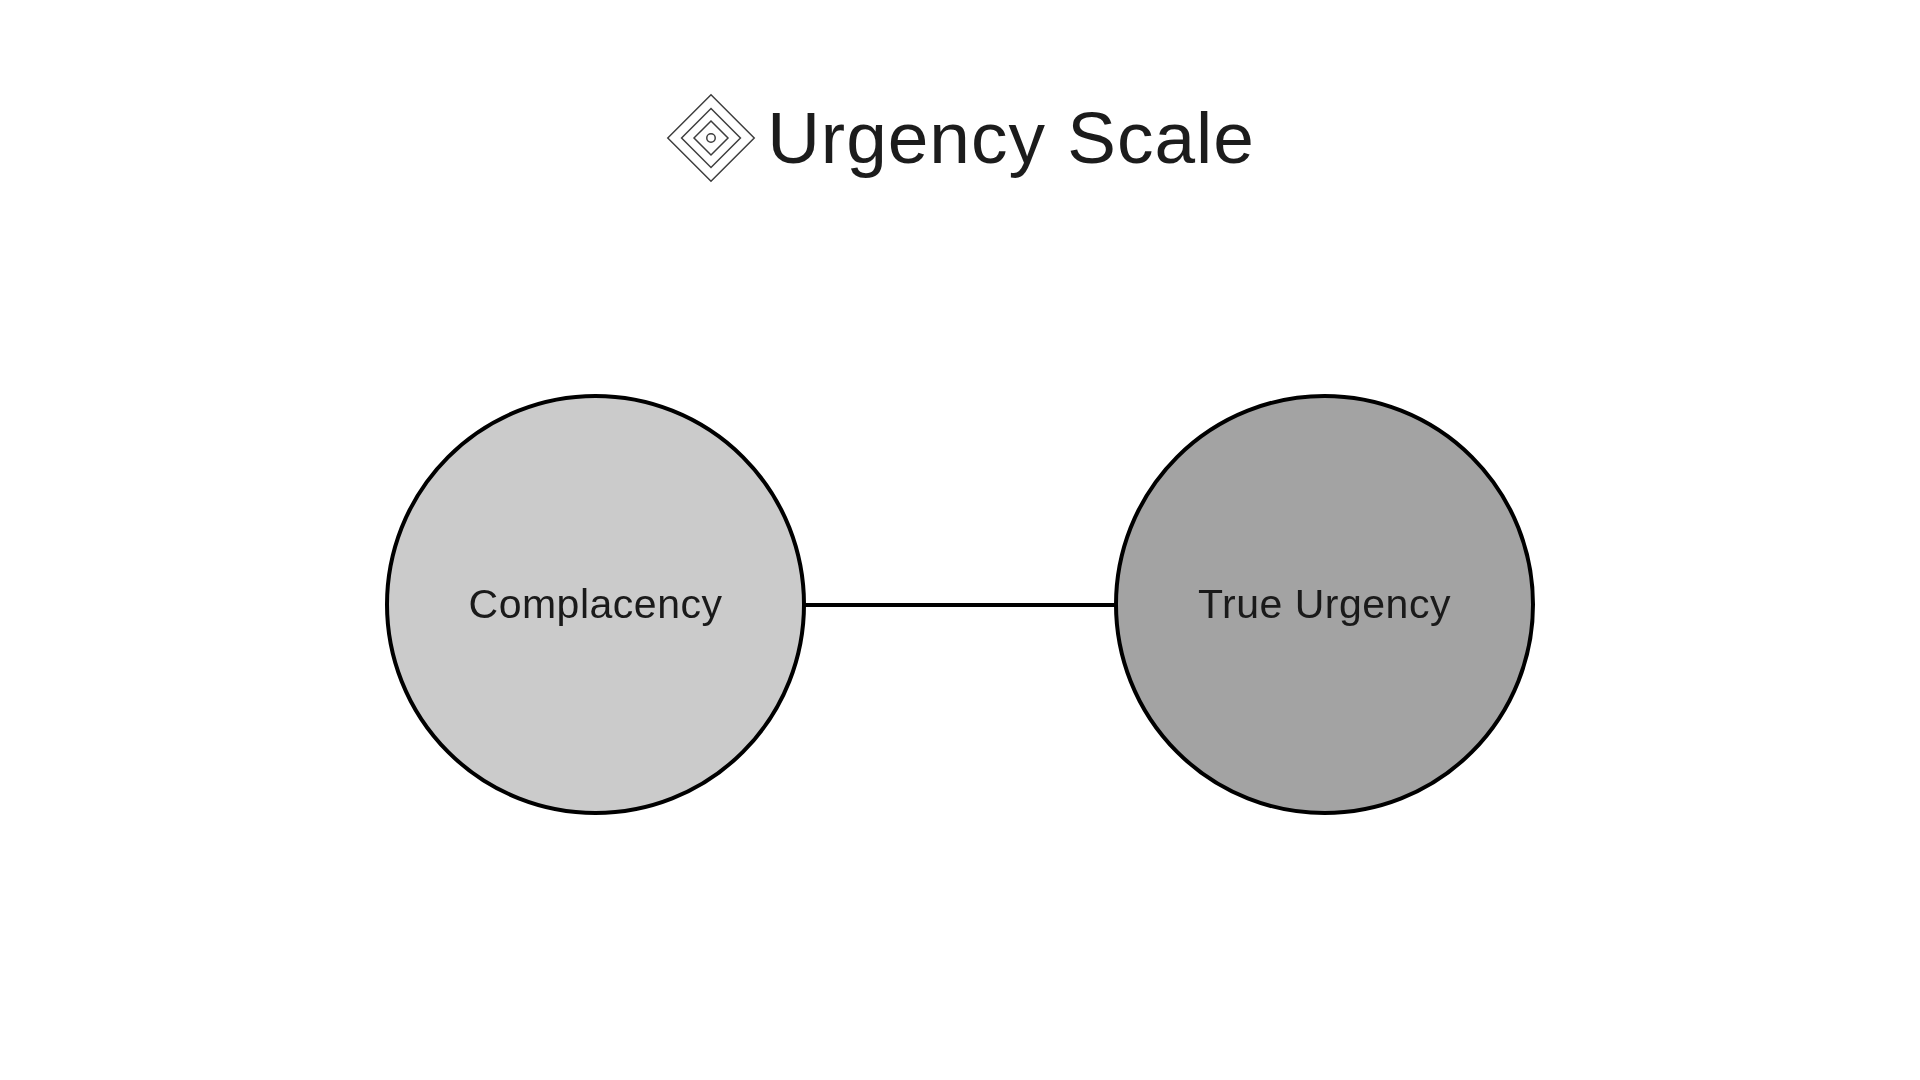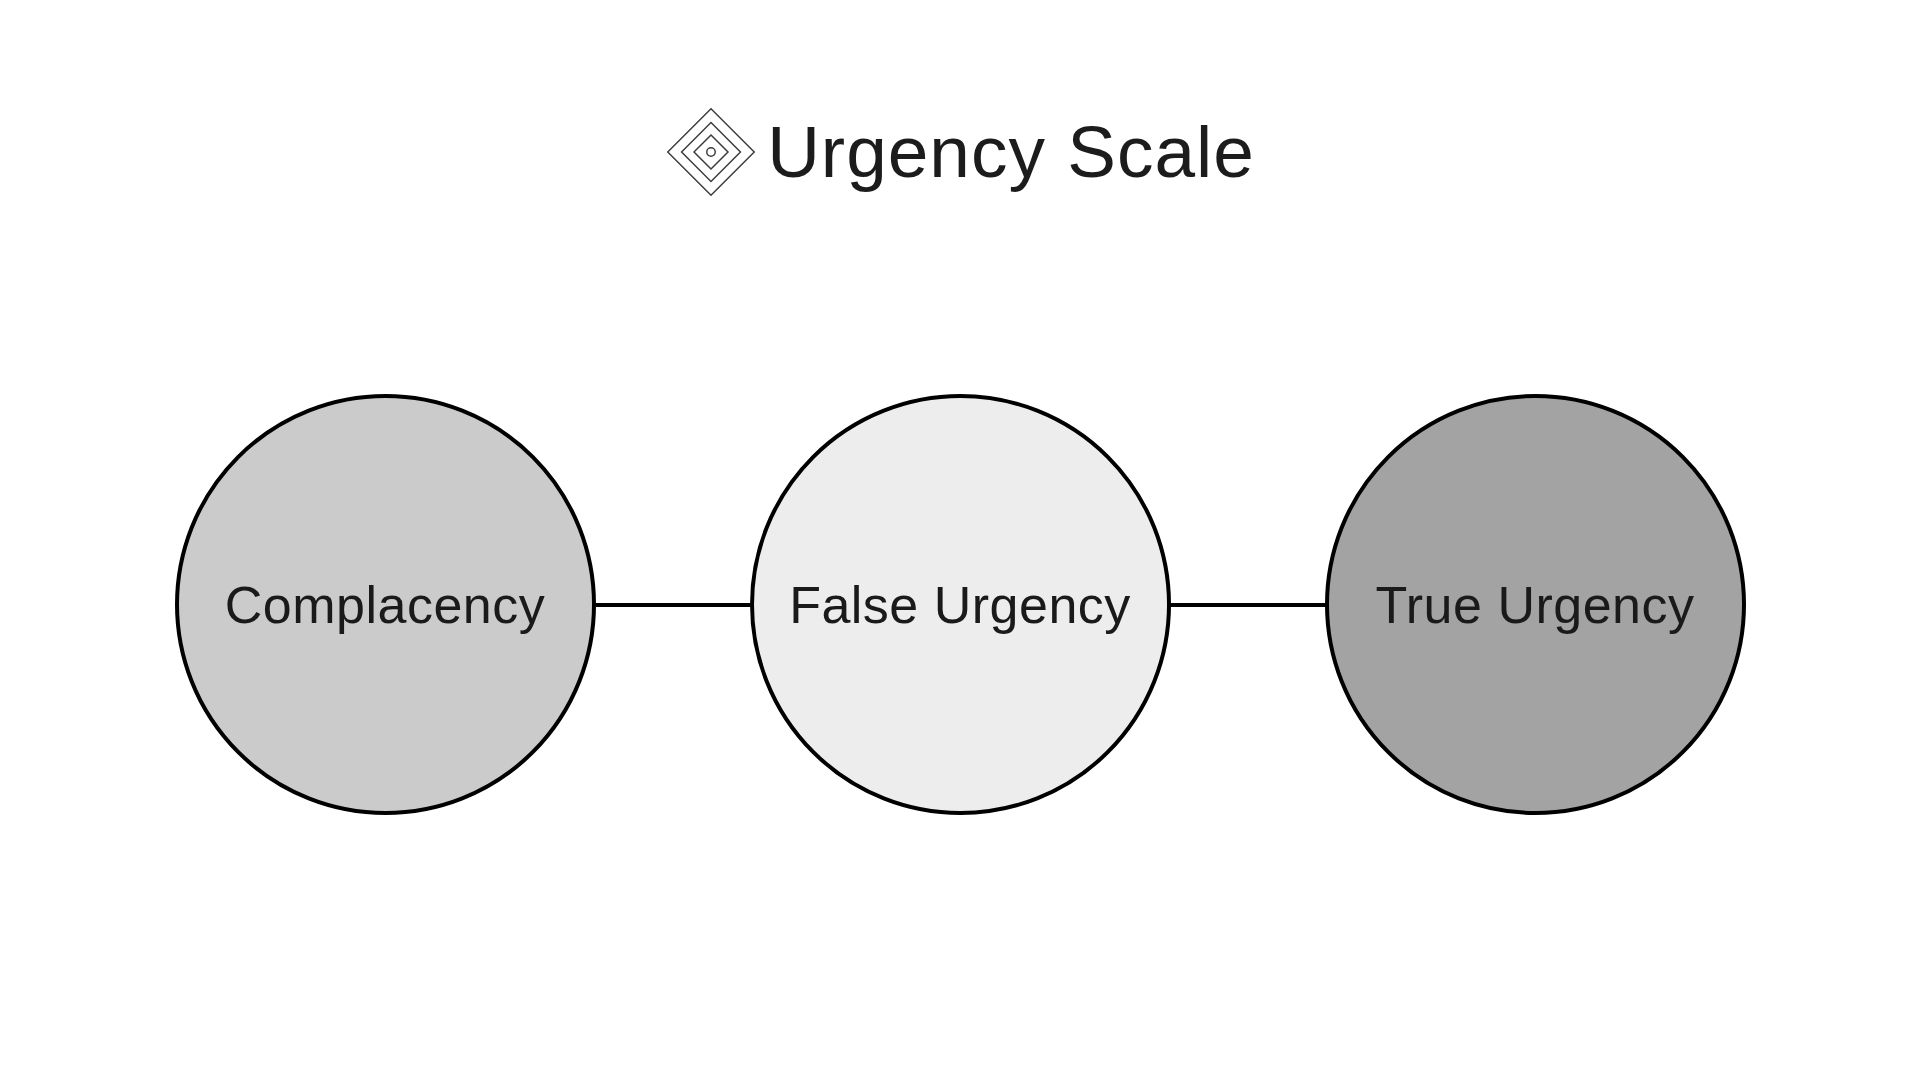--- a/index.html
+++ b/index.html
@@ -9,21 +9,21 @@
   body {
     width: 1920px;
     height: 1080px;
     background: #ffffff;
     font-family: "Liberation Sans", sans-serif;
     overflow: hidden;
     position: relative;
   }
   .header {
     position: absolute;
-    top: 106px;
+    top: 92px;
     left: 0;
     width: 100%;
     display: flex;
     align-items: center;
     justify-content: center;
     gap: 10px;
   }
   .header .icon {
     display: inline-flex;
     width: 92px;
@@ -54,21 +54,21 @@
     border: 4px solid #000000;
     border-radius: 50%;
     display: flex;
     align-items: center;
     justify-content: center;
     flex: 0 0 auto;
     position: relative;
     z-index: 1;
   }
   .node-label {
-    font-size: 52px;
+    font-size: 41px;
     font-weight: 300;
     color: #1a1a1a;
     letter-spacing: 0.5px;
     white-space: nowrap;
   }
   .connector {
     width: 158px;
     height: 4px;
     margin: 0 -2px;
     flex: 0 0 auto;
@@ -94,23 +94,20 @@
   </header>
 
   <div class="diagram">
 
     <div class="node" style="background-color: rgb(203, 203, 203);">
       <span class="node-label">Complacency</span>
     </div>
 
     <div class="connector" style="background-color: rgb(0, 0, 0);"></div>
 
-    <div class="node" style="background-color: rgb(237, 237, 237);">
-      <span class="node-label">False Urgency</span>
-    </div>
 
     <div class="connector" style="background-color: rgb(0, 0, 0);"></div>
 
     <div class="node" style="background-color: #a3a3a3;">
       <span class="node-label">True Urgency</span>
     </div>
 
   </div>
 
 </div>

